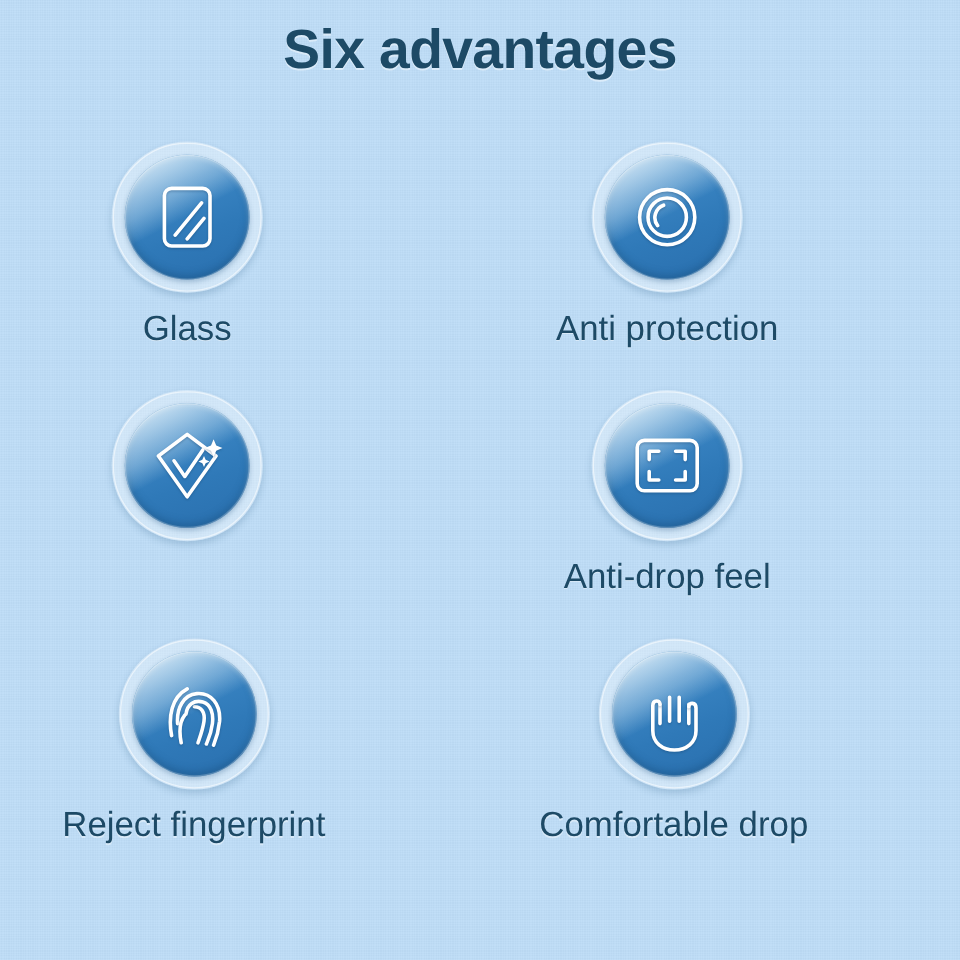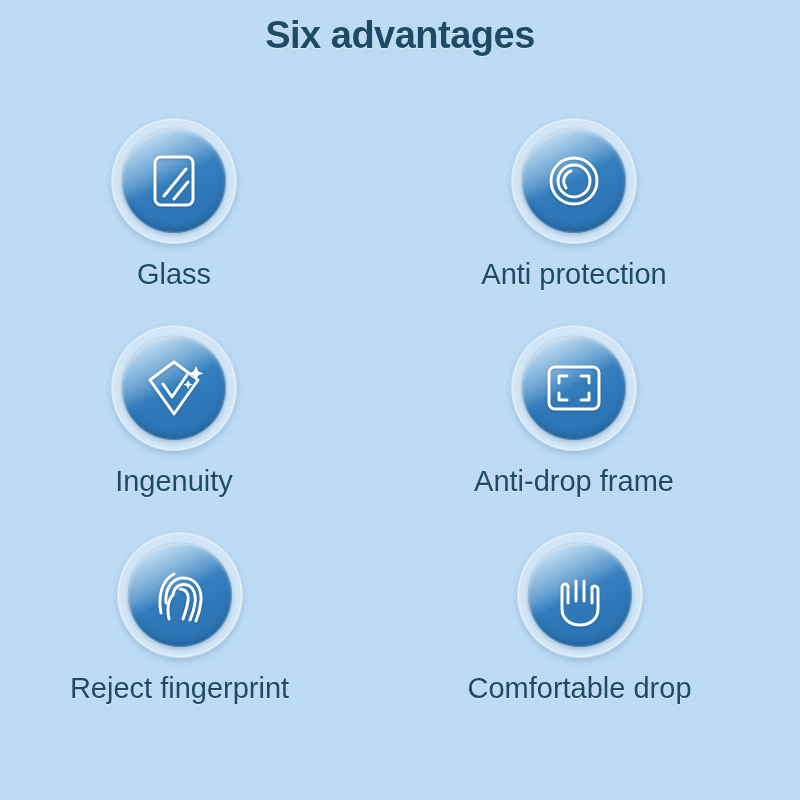--- a/index.html
+++ b/index.html
@@ -29,32 +29,31 @@
     width: 800px;
     height: 800px;
     z-index: 2;
   }
   .title {
     position: absolute;
     top: 14px;
     left: 0;
     width: 800px;
     text-align: center;
-    font-size: 38px;
+    font-size: 46px;
     font-weight: 700;
     letter-spacing: -0.5px;
     color: #1d4a66;
     text-shadow: 0 1px 0 rgba(255,255,255,0.45);
   }
   .grid {
     position: absolute;
     top: 118px;
     left: 0;
     width: 712px;
-    padding-left: 18px;
   }
   .row {
     display: flex;
     justify-content: center;
     align-items: flex-start;
     gap: 140px;
     margin-bottom: 18px;
   }
   .cell {
     width: 260px;
@@ -204,38 +203,37 @@
             <div class="gloss"></div>
             <div class="rim"></div>
             <svg class="glyph" viewBox="0 0 104 104">
               <path d="M52 26 L76 44 L52 78 L28 44 Z"></path>
               <polyline points="41,48 50,61 65,39"></polyline>
               <path class="solid" d="M74 30 l2.2 5.2 5.2 2.2 -5.2 2.2 -2.2 5.2 -2.2 -5.2 -5.2 -2.2 5.2 -2.2 Z"></path>
               <path class="solid" d="M66 44 l1.4 3.2 3.2 1.4 -3.2 1.4 -1.4 3.2 -1.4 -3.2 -3.2 -1.4 3.2 -1.4 Z"></path>
             </svg>
           </div>
         </div>
-        <div class="label">Ingenuity</div>
       </div>
 
       <div class="cell">
         <div class="badge">
           <div class="disc">
             <div class="gloss"></div>
             <div class="rim"></div>
             <svg class="glyph" viewBox="0 0 104 104">
               <rect x="27" y="31" width="50" height="42" rx="6" ry="6"></rect>
               <polyline points="37,47 37,40 45,40"></polyline>
               <polyline points="67,47 67,40 59,40"></polyline>
               <polyline points="37,57 37,64 45,64"></polyline>
               <polyline points="67,57 67,64 59,64"></polyline>
             </svg>
           </div>
         </div>
-        <div class="label">Anti-drop frame</div>
+        <div class="label">Anti-drop feel</div>
       </div>
 
     </div>
 
     <div class="row r3">
 
       <div class="cell">
         <div class="badge">
           <div class="disc">
             <div class="gloss"></div>

